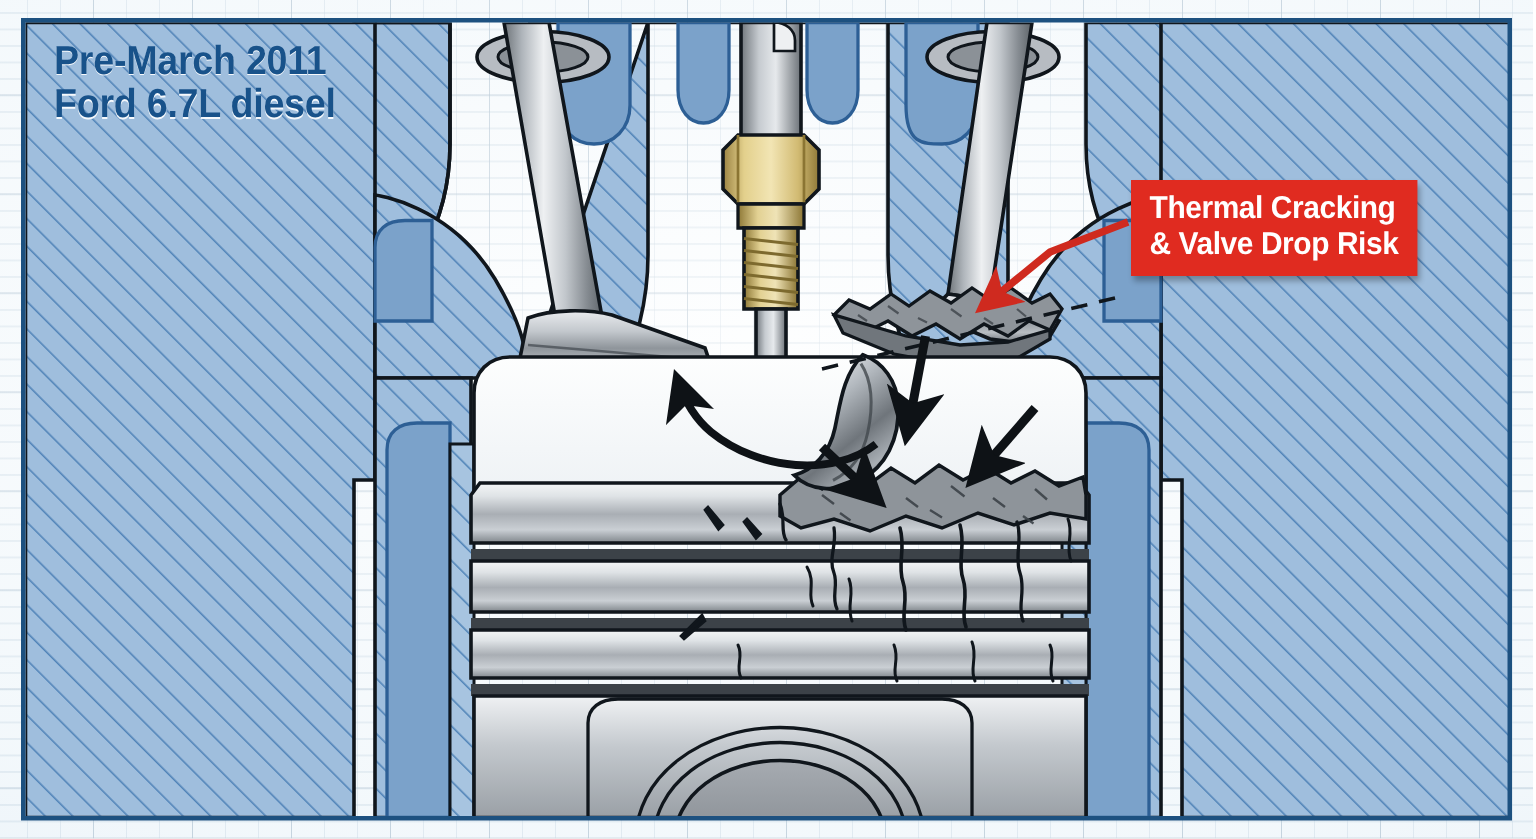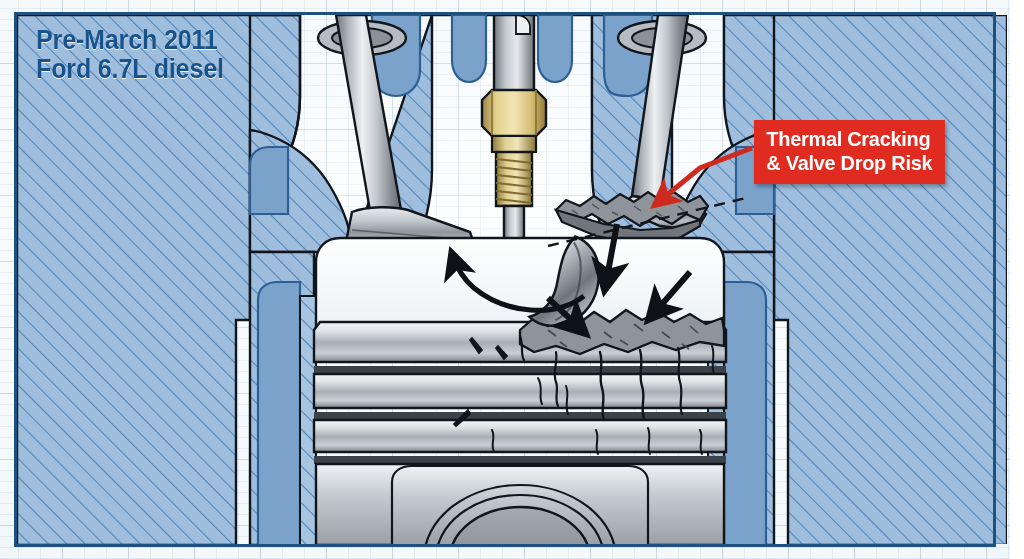--- a/index.html
+++ b/index.html
@@ -9,20 +9,21 @@
     -webkit-font-smoothing:antialiased;
   }
 
   
   #stage{
     position:relative;
     width:1010px;
     height:559px;
     overflow:hidden;
     background:#a3a3a3;
+    padding-left:12px;
   }
 
   
   #paper{
     position:absolute;
     inset:0;
     background-color:#fbfdfe;
     background-image:
       
       linear-gradient(to right,  rgba(150,172,190,.55) 1px, transparent 1px),

